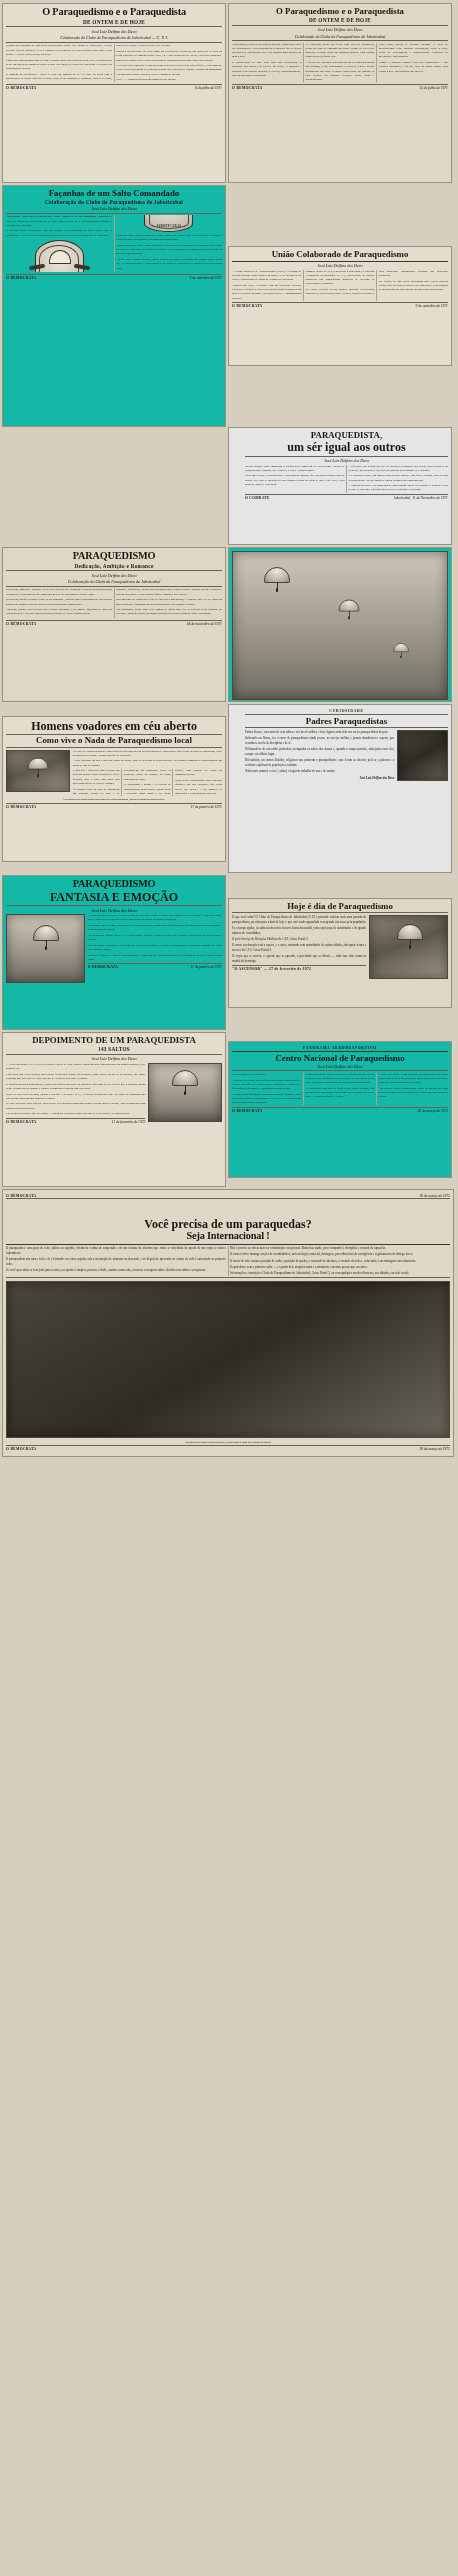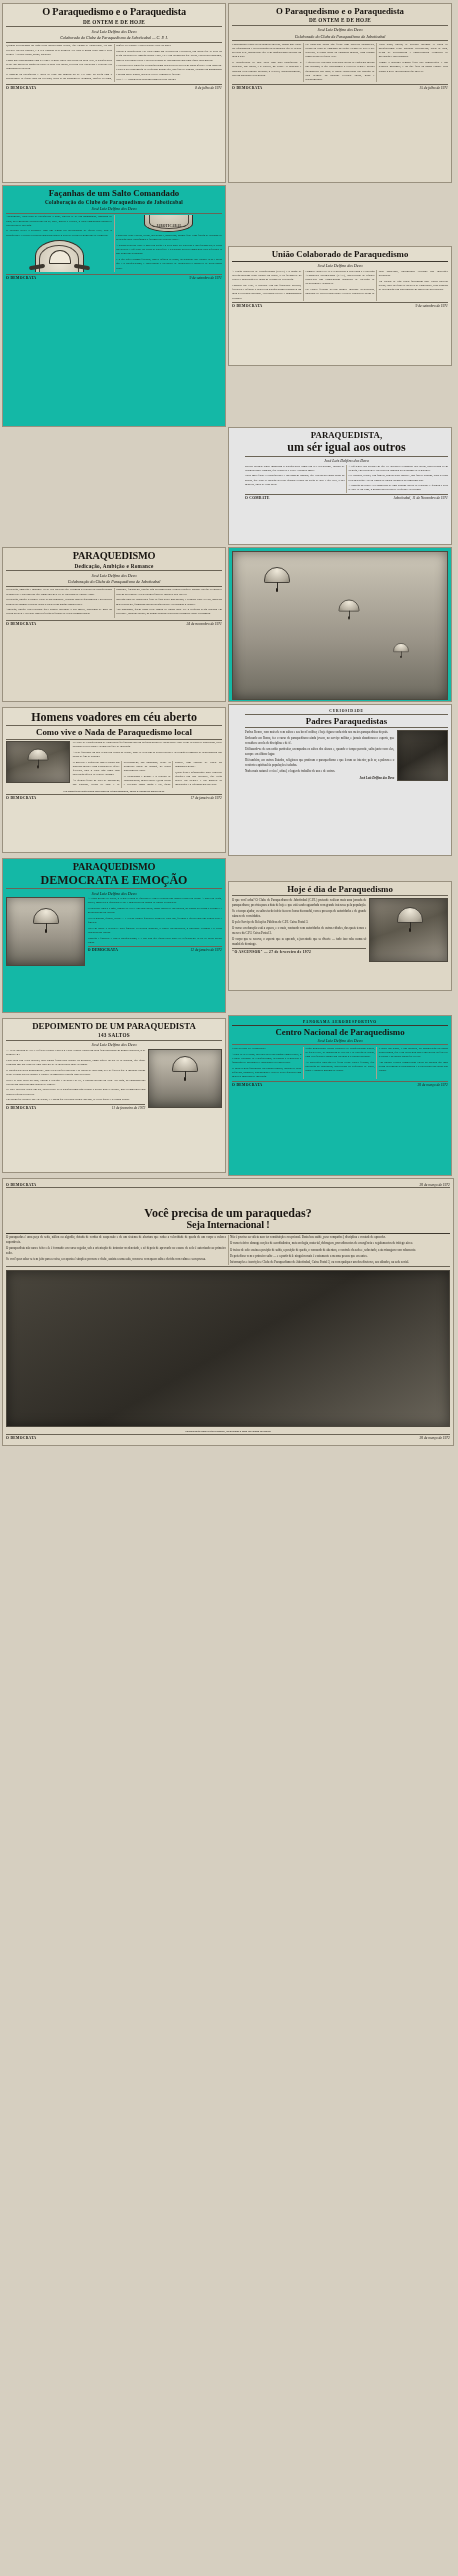--- a/index.html
+++ b/index.html
@@ -367,39 +367,39 @@
         <p class="body-txt">O entusiasmo é grande e o espírito de camaradagem, maior ainda. Quem chega é recebido como irmão e sai, quase sempre, com vontade de voltar no domingo seguinte.</p>
         <p class="body-txt">Quem quiser informações pode procurar qualquer um dos diretores, que terão prazer em atender e em mostrar as instalações e o equipamento do clube.</p>
       </div>
       <div class="caption">Um aspecto do salto duplo realizado no último domingo, sobre o campo de pouso local.</div>
       <div class="footer-line">
         <span class="paper">O DEMOCRATA</span>
         <span class="date">17 de janeiro de 1972</span>
       </div>
     </div>
 
-    <div class="clip w-half paper-d" style="height:152px">
+    <div class="clip w-half paper-d" style="height:169px">
       <div class="kicker">CURIOSIDADE</div>
       <hr class="rule">
       <div class="hdl hdl-lg">Padres Paraquedistas</div>
       <hr class="rule">
       <div class="photo inline-photo-right dark" style="width:49px;height:49px">
         <div class="vign"></div>
       </div>
       <p class="body-txt bigger">Padres Ronco, com mais de cem saltos e seu brevê militar, é hoje figura conhecida nos meios paraquedistas do país.</p>
       <p class="body-txt bigger">Ordenado em Roma, fez o curso de paraquedismo ainda jovem, no serviço militar, e jamais abandonou o esporte, que considera escola de disciplina e de fé.</p>
       <p class="body-txt bigger">Utilizando-se de um avião particular, acompanha os saltos dos alunos e, quando o tempo permite, salta junto com eles, sempre em último lugar.</p>
       <p class="body-txt bigger">Há também, em outros Estados, religiosos que praticam o paraquedismo e que levam ao interior, pelo ar, a palavra e o conforto espiritual às populações isoladas.</p>
       <p class="body-txt bigger">Nada mais natural: o céu é, afinal, o lugar de trabalho de uns e de outros.</p>
       <div class="sig">José Luiz Delfino dos Devo</div>
     </div>
 
     <div class="clip w-half paper-c" style="height:155px">
       <div class="hdl hdl-xl">PARAQUEDISMO</div>
-      <div class="hdl hdl-md">DEMOCRATA E EMOÇÃO</div>
+      <div class="hdl hdl-md">FANTASIA E EMOÇÃO</div>
       <hr class="rule">
       <div class="byline">José Luiz Delfino dos Devo</div>
       <div class="photo inline-photo-left sky" style="width:77px;height:67px">
         <div class="vign"></div>
         <div class="chute" style="left:26px;top:10.3px">
             <div class="man"></div>
           </div>
       </div>
       <p class="body-txt">A 3.000 metros de altura, o vento a rosto se quebrava e uma vertigem boa tomava conta do corpo. A porta do avião, aberta, mostrava o quadrado verde e minúsculo do campo de pouso lá embaixo.</p>
       <p class="body-txt">O instrutor ergueu a mão, contou até três e um após outro, como contas de um rosário, os alunos deixaram a aeronave e mergulharam no espaço.</p>
@@ -449,21 +449,21 @@
       <p class="body-txt">O paraquedas abriu normalmente, mas a seda sofreu um giro e as cordas se torceram; tive de fazer o que o instrutor ensina desde o primeiro dia: manter a calma e desmanchar a torção com as pernas.</p>
       <p class="body-txt">Desci já bem perto do solo, corrigi a direção e aterrissei de pé, a poucos metros do alvo. No chão, os companheiros esperavam com o mesmo sorriso de sempre.</p>
       <p class="body-txt">Se você pretende saltar um dia, saiba desde já: o paraquedismo não perdoa a pressa nem a vaidade, mas recompensa com largueza quem o respeita.</p>
       <p class="body-txt">Foi assim que cheguei aos 143 saltos, e é assim que pretendo chegar aos 200, se Deus quiser e o tempo ajudar.</p>
       <div class="footer-line">
         <span class="paper">O DEMOCRATA</span>
         <span class="date">11 de fevereiro de 1972</span>
       </div>
     </div>
 
-    <div class="clip w-half paper-c" style="height:161px">
+    <div class="clip w-half paper-c" style="height:137px">
       <div class="kicker">PANORAMA AERODESPORTIVO</div>
       <hr class="rule-thick">
       <div class="hdl hdl-lg">Centro Nacional de Paraquedismo</div>
       <div class="byline">José Luiz Delfino dos Devo</div>
       <hr class="rule">
       <div class="cols3">
         <p class="body-txt">Especial para «O Democrata»</p>
         <p class="body-txt">Acaba de ser criado, por iniciativa dos órgãos competentes, o Centro Nacional de Paraquedismo, destinado a centralizar a formação de instrutores e dobradores de todo o país.</p>
         <p class="body-txt">O novo centro funcionará em campo próprio, dotado de pista asfaltada, hangares, alojamentos e sala de aula equipada com material moderno de instrução.</p>
         <p class="body-txt">Serão ministrados cursos regulares de paraquedismo básico, de queda livre, de dobragem de reserva e de direção de saltos, com certificado reconhecido em todo o território nacional.</p>

